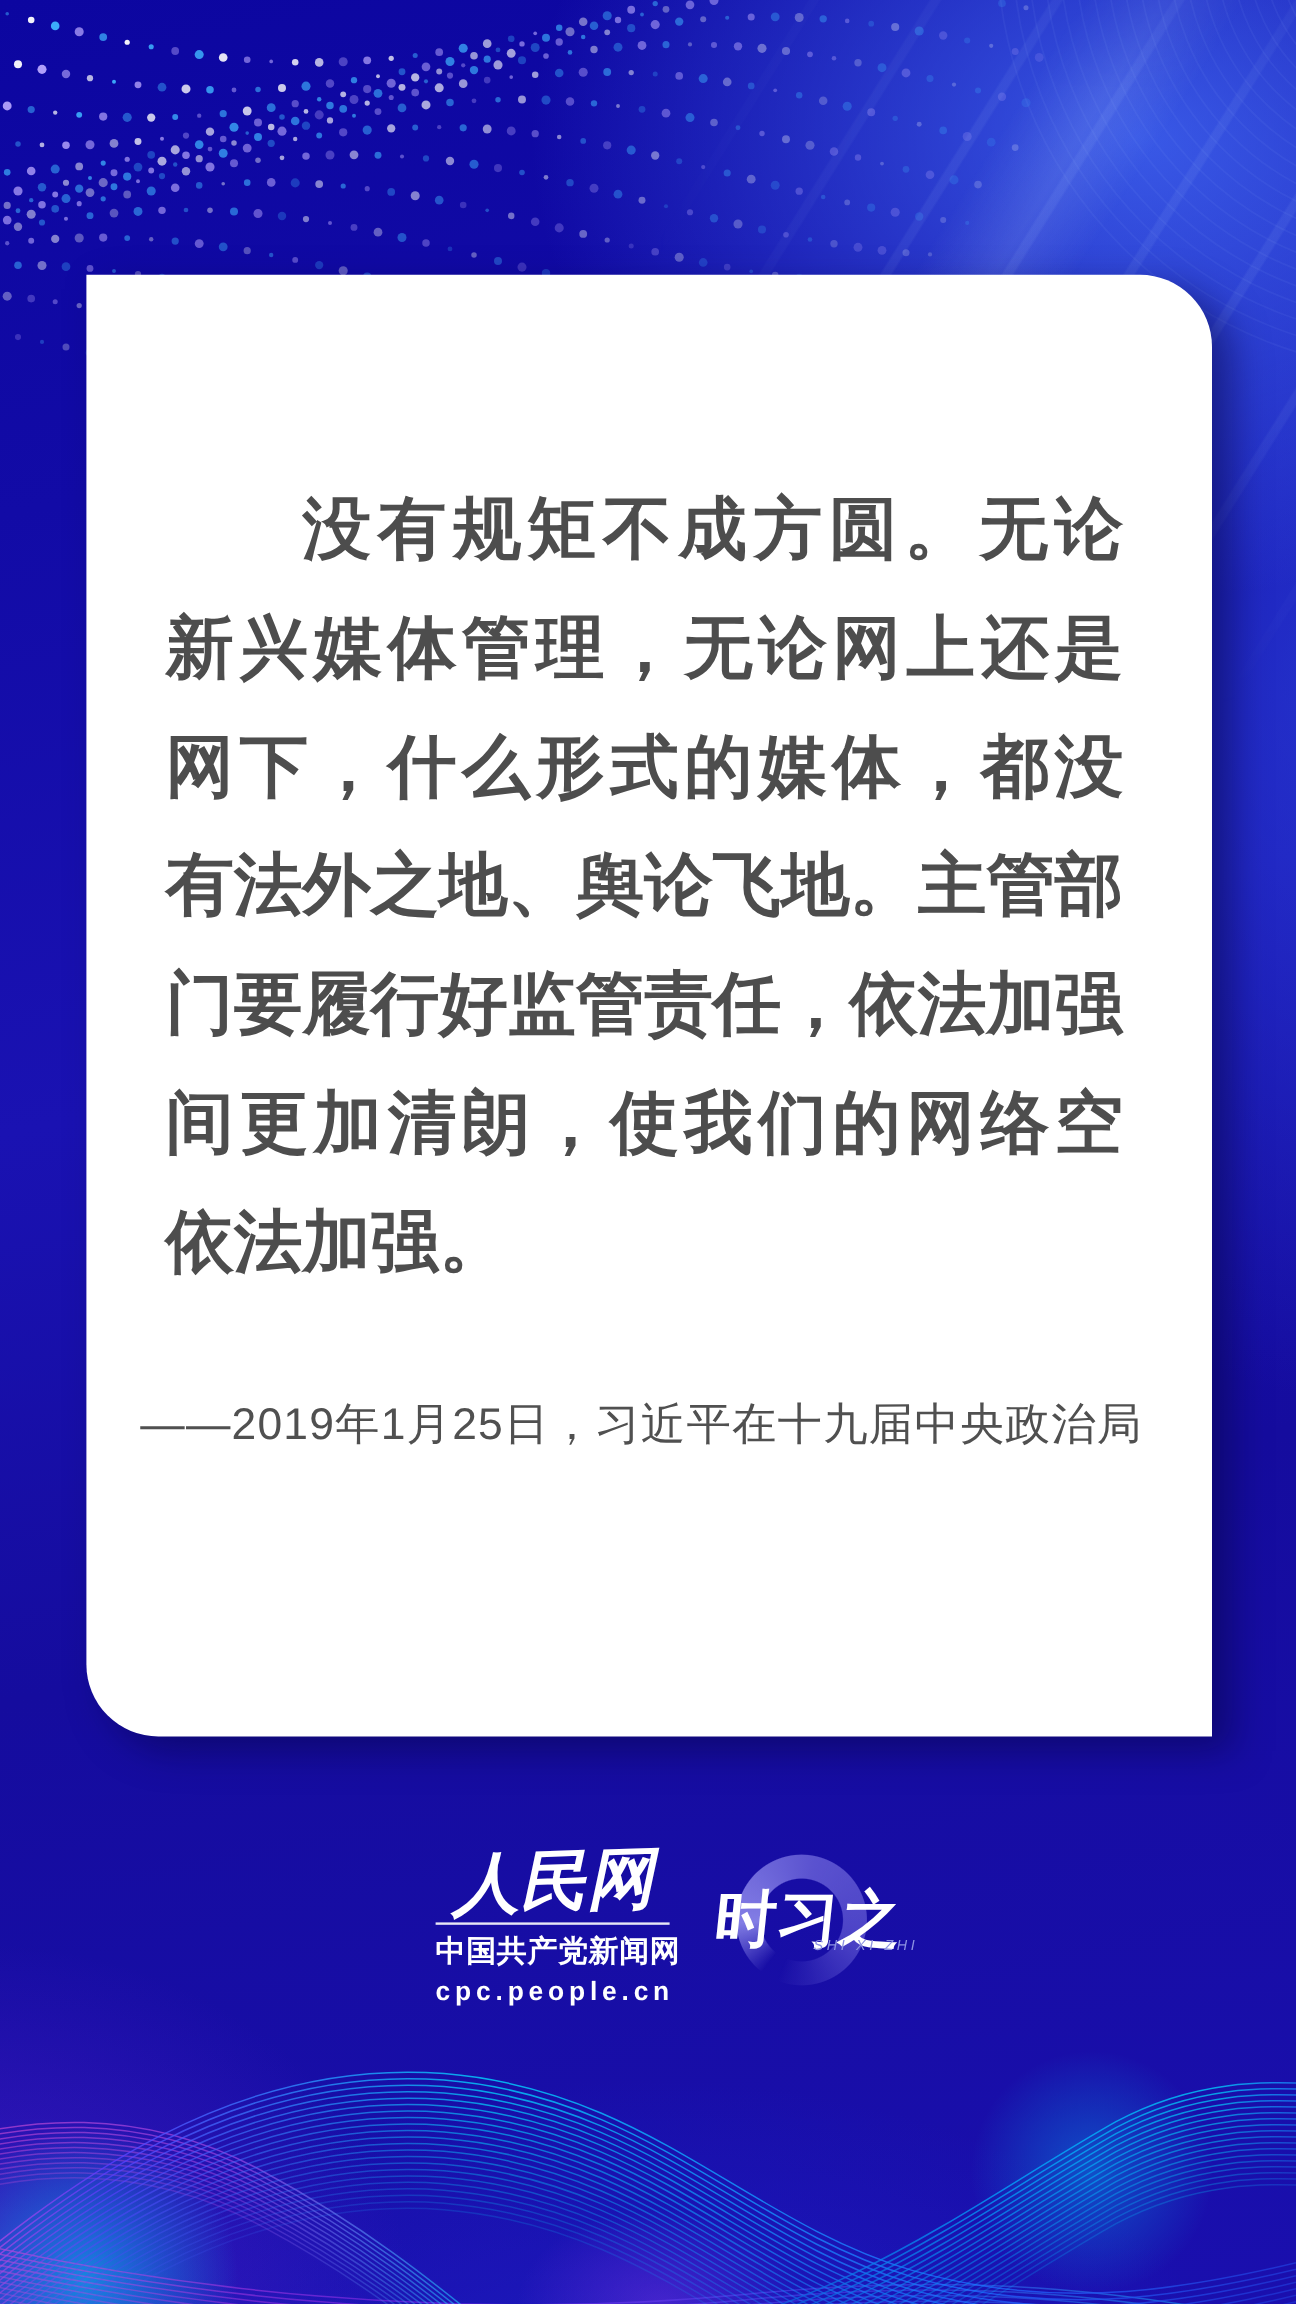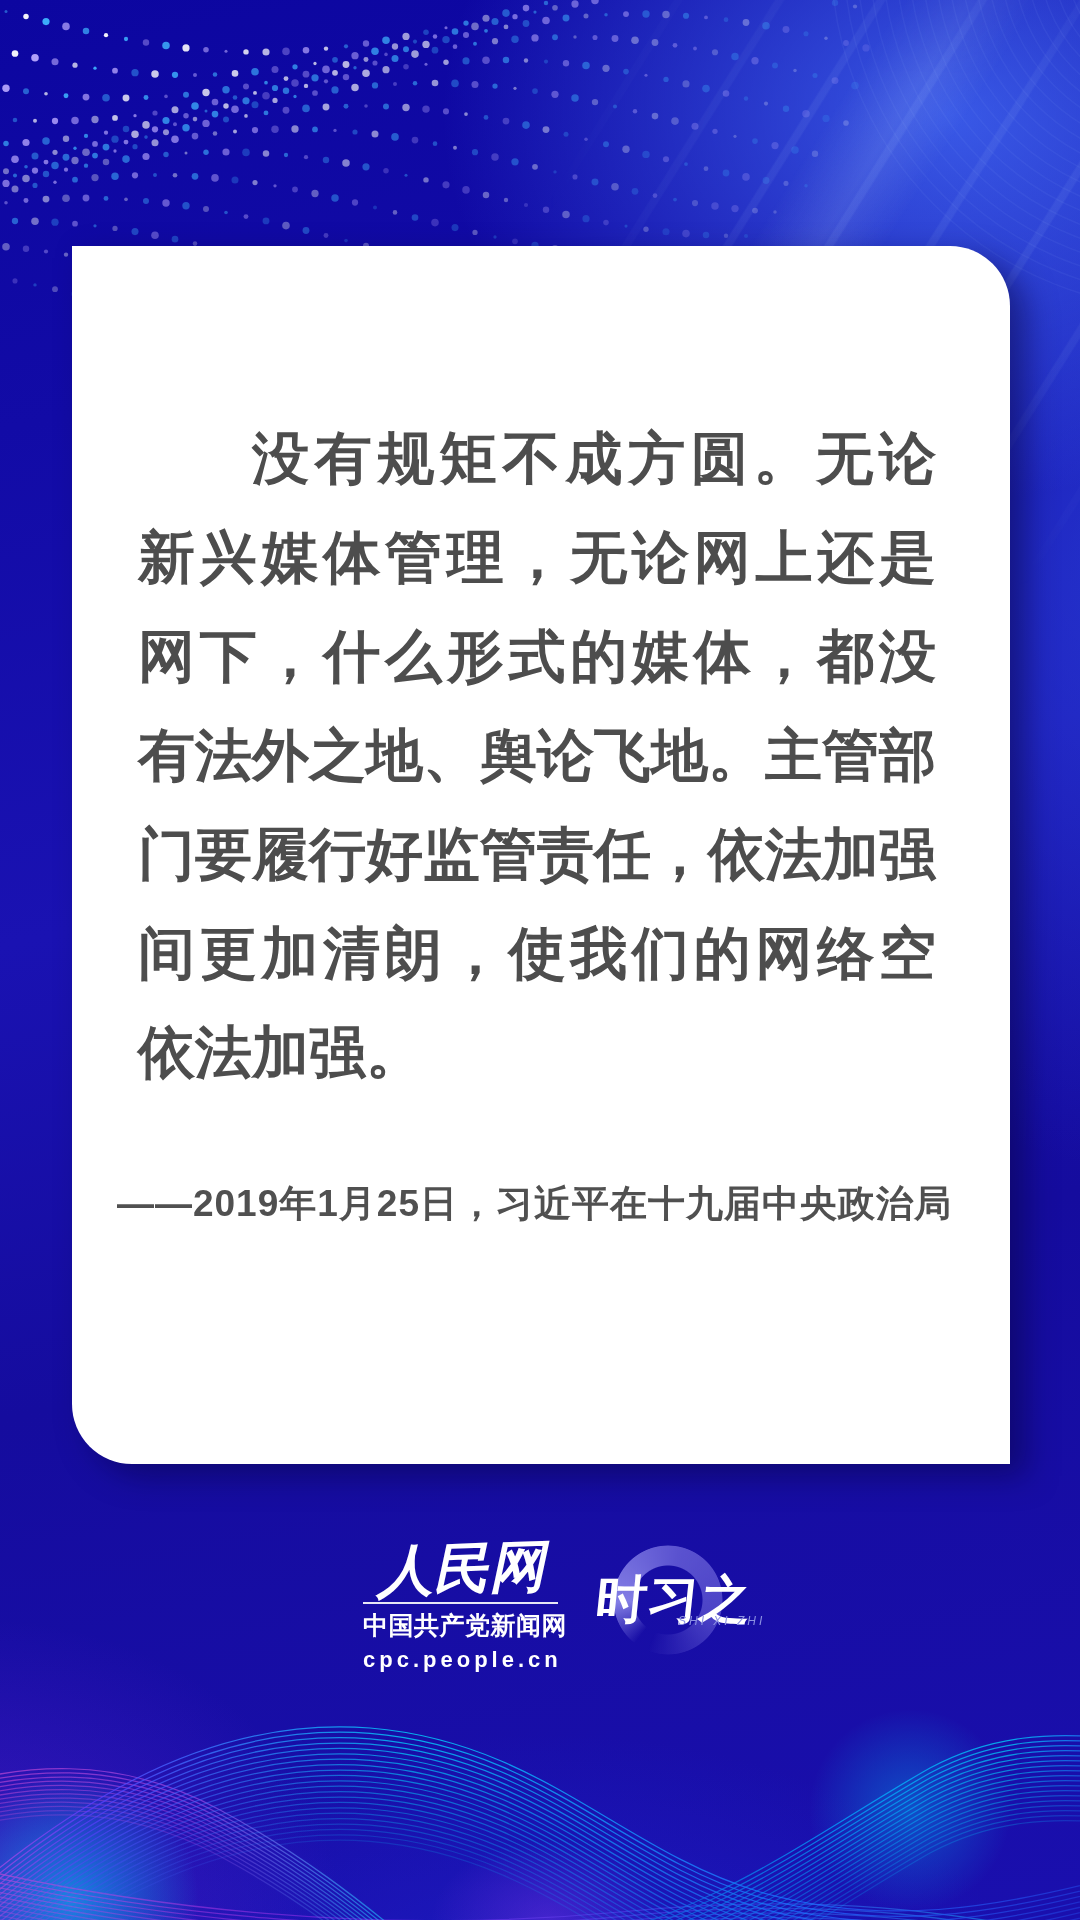--- a/index.html
+++ b/index.html
@@ -20,37 +20,37 @@
   .beams{
     position:absolute;top:0;right:0;width:660px;height:780px;
     background:
       linear-gradient(122deg, rgba(255,255,255,0) 42%, rgba(190,215,255,.14) 48%, rgba(255,255,255,0) 54%),
       repeating-linear-gradient(122deg, rgba(255,255,255,0) 0 42px, rgba(170,200,255,.09) 44px 50px, rgba(255,255,255,0) 52px 86px);
     -webkit-mask-image:radial-gradient(75% 65% at 76% 28%, #000 28%, transparent 76%);
             mask-image:radial-gradient(75% 65% at 76% 28%, #000 28%, transparent 76%);
   }
   svg.dots{position:absolute;left:0;top:0;width:1080px;height:340px;}
   .card{
-    position:absolute;left:72px;top:246px;width:938px;height:1218px;
+    position:absolute;left:72px;top:229px;width:938px;height:1218px;
     background:#ffffff;border-radius:0 60px 0 60px;
     box-shadow:16px 12px 30px rgba(8,3,70,.5);
   }
   .quote{
     position:absolute;left:66px;top:163px;width:798px;
     font-family:"Liberation Serif","DejaVu Serif",serif;
     font-size:57px;line-height:99px;font-weight:600;
     color:#4d4d4d;
   }
   .qline{text-align:justify;text-align-last:justify;}
   .qline.first{text-indent:2em;}
   .qline.last{text-align-last:left;}
   .attribution{
     position:absolute;right:58px;top:927px;
     text-align:right;color:#505050;
-    font-size:37px;line-height:62px;font-weight:700;letter-spacing:1px;
+    font-size:37px;line-height:62px;font-weight:400;letter-spacing:1px;
   }
   .people-logo{position:absolute;left:363px;top:1538px;width:195px;text-align:center;color:#fff;}
   .people-script{
     font-family:"Liberation Serif","DejaVu Serif",serif;
     font-style:italic;font-weight:bold;font-size:56px;line-height:62px;
     transform:rotate(-2deg);
   }
   .people-divider{height:2px;background:rgba(255,255,255,.9);margin:2px 0 5px;}
   .people-name{font-size:25px;font-weight:bold;letter-spacing:0.5px;white-space:nowrap;}
   .people-url{font-size:22px;font-weight:bold;letter-spacing:4px;margin-top:5px;white-space:nowrap;}

